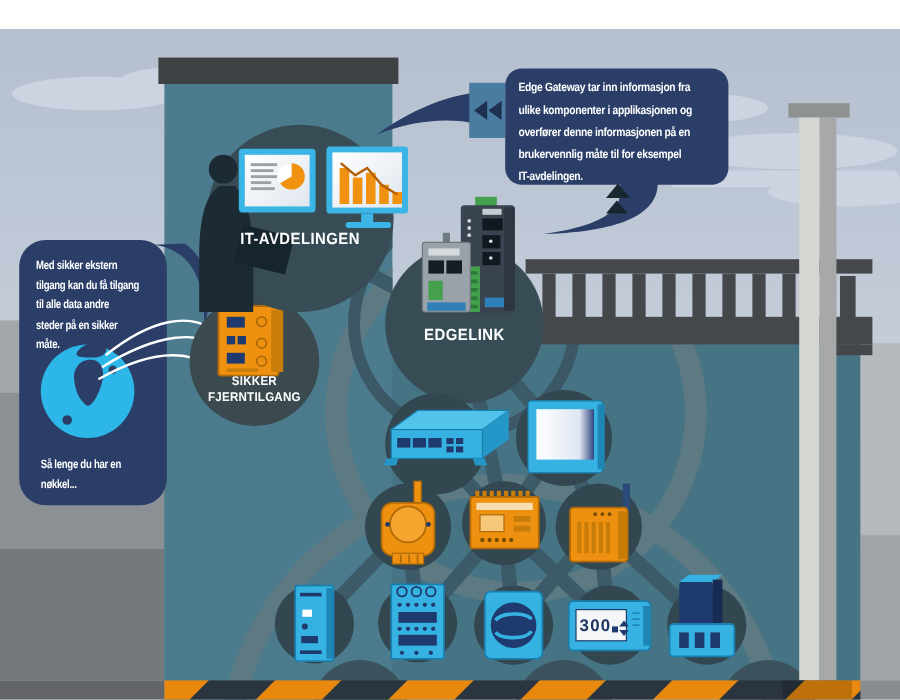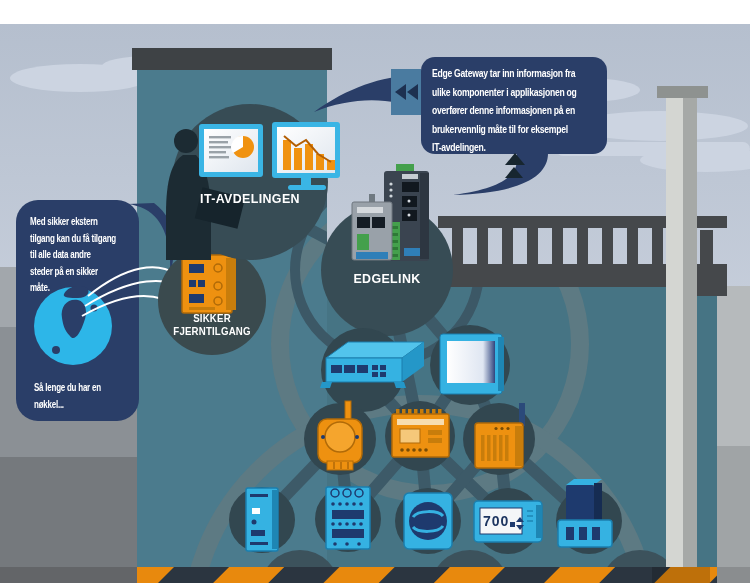--- a/index.html
+++ b/index.html
@@ -455,14 +455,14 @@
 
 <div class="abs wtxt node-label" style="left:170px;top:167px;width:160px;">IT-AVDELINGEN</div>
 
 <div class="abs wtxt node-label" style="left:327px;top:247px;width:120px;">EDGELINK</div>
 
 <div class="abs wtxt node-label-sm" style="left:152px;top:288px;width:120px;">
   <div>SIKKER</div>
   <div>FJERNTILGANG</div>
 </div>
 
-<div class="abs meter-value" style="left:483px;top:489px;width:30px;">700</div>
+<div class="abs meter-value" style="left:483px;top:489px;width:30px;">300</div>
 </div>
 
 </body></html>

